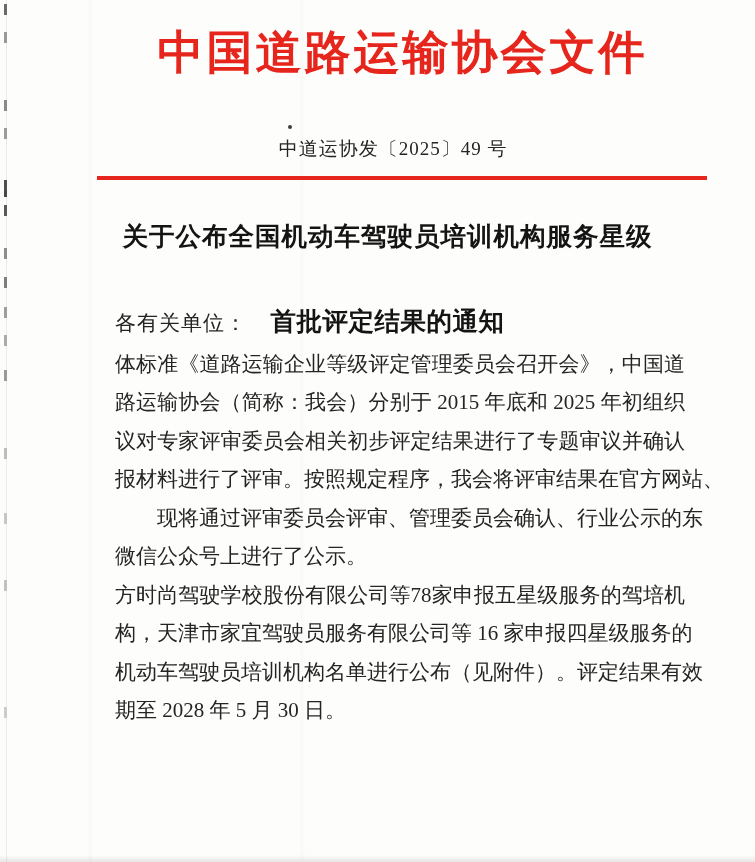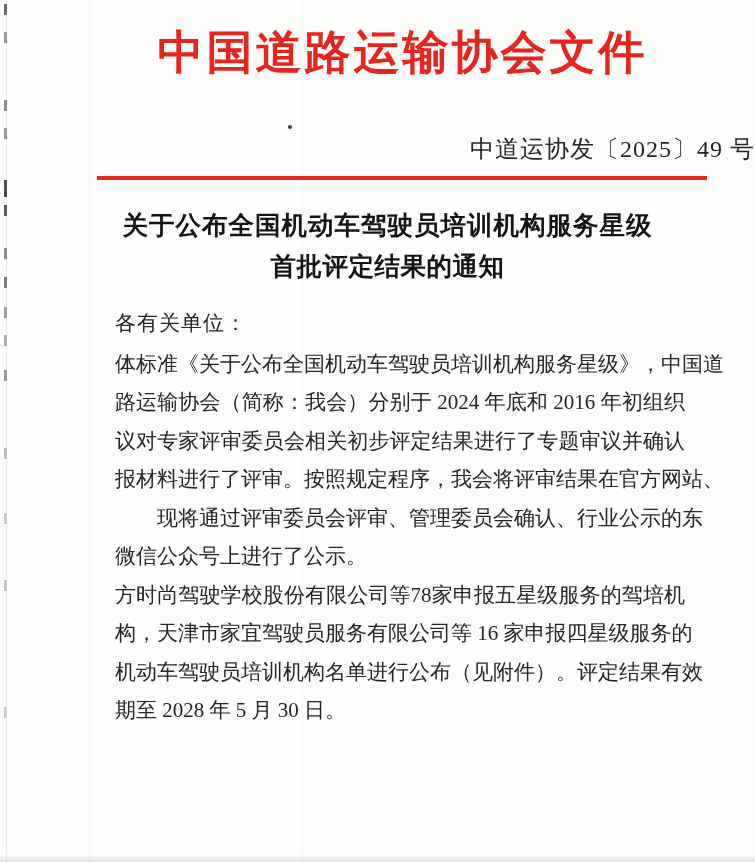--- a/index.html
+++ b/index.html
@@ -45,39 +45,39 @@
     box-sizing: border-box; padding-left: 50px;
     text-align: center;
     font-size: 46px; line-height: 54px; font-weight: 700;
     letter-spacing: 3px;
     color: var(--accent-red, #e6251c);
     white-space: nowrap;
   }
   .doc-number {
     position: absolute; top: 134px; left: 0; width: 100%;
     box-sizing: border-box; padding-left: 31px;
-    text-align: right;
-    font-size: 24px; line-height: 30px;
+    text-align: center;
+    font-size: 19px; line-height: 30px;
     letter-spacing: 1px;
     color: var(--text, #242424);
   }
   .red-rule {
     position: absolute; top: 176px; left: 97px;
     width: 610px; height: 4px;
     background: var(--accent-red, #e6251c);
   }
   .title {
-    position: absolute; top: 205px; left: 0; width: 100%;
+    position: absolute; top: 216px; left: 0; width: 100%;
     box-sizing: border-box; padding-left: 20px;
     text-align: center;
     font-size: 25.5px; line-height: 41px; font-weight: 700;
     color: var(--title, #141414);
   }
   .title .t1 { letter-spacing: 1px; }
-  .title .t2 { letter-spacing: 0.5px; }
+  .title .t2 { letter-spacing: 0.5px; margin-top: 44px; }
 
   .body-text {
     position: absolute; top: 306px; left: 115px; width: 570px;
     font-size: 21px; line-height: 38.5px;
     color: var(--text, #242424);
   }
   .line {
     text-align: justify;
     text-align-last: justify;
     white-space: nowrap;
@@ -101,22 +101,22 @@
   <div class="red-rule"></div>
 
   <div class="title">
     <div class="t1">关于公布全国机动车驾驶员培训机构服务星级</div>
     <div class="t2">首批评定结果的通知</div>
   </div>
 
   <div class="body-text">
     <div class="line salutation">各有关单位：</div>
 
-    <div class="line">体标准《关于公布全国机动车驾驶员培训机构服务星级》，中国道</div>
-    <div class="line">路运输协会（简称：我会）分别于 2024 年底和 2016 年初组织</div>
+    <div class="line">体标准《道路运输企业等级评定管理委员会召开会》，中国道</div>
+    <div class="line">路运输协会（简称：我会）分别于 2015 年底和 2025 年初组织</div>
     <div class="line">议对专家评审委员会相关初步评定结果进行了专题审议并确认</div>
     <div class="line">报材料进行了评审。按照规定程序，我会将评审结果在官方网站、</div>
     <div class="line indent">现将通过评审委员会评审、管理委员会确认、行业公示的东</div>
 
     <div class="line left-end">微信公众号上进行了公示。</div>
     <div class="line">方时尚驾驶学校股份有限公司等78家申报五星级服务的驾培机</div>
     <div class="line">构，天津市家宜驾驶员服务有限公司等 16 家申报四星级服务的</div>
     <div class="line">机动车驾驶员培训机构名单进行公布（见附件）。评定结果有效</div>
     <div class="line left-end">期至 2028 年 5 月 30 日。</div>
   </div>

